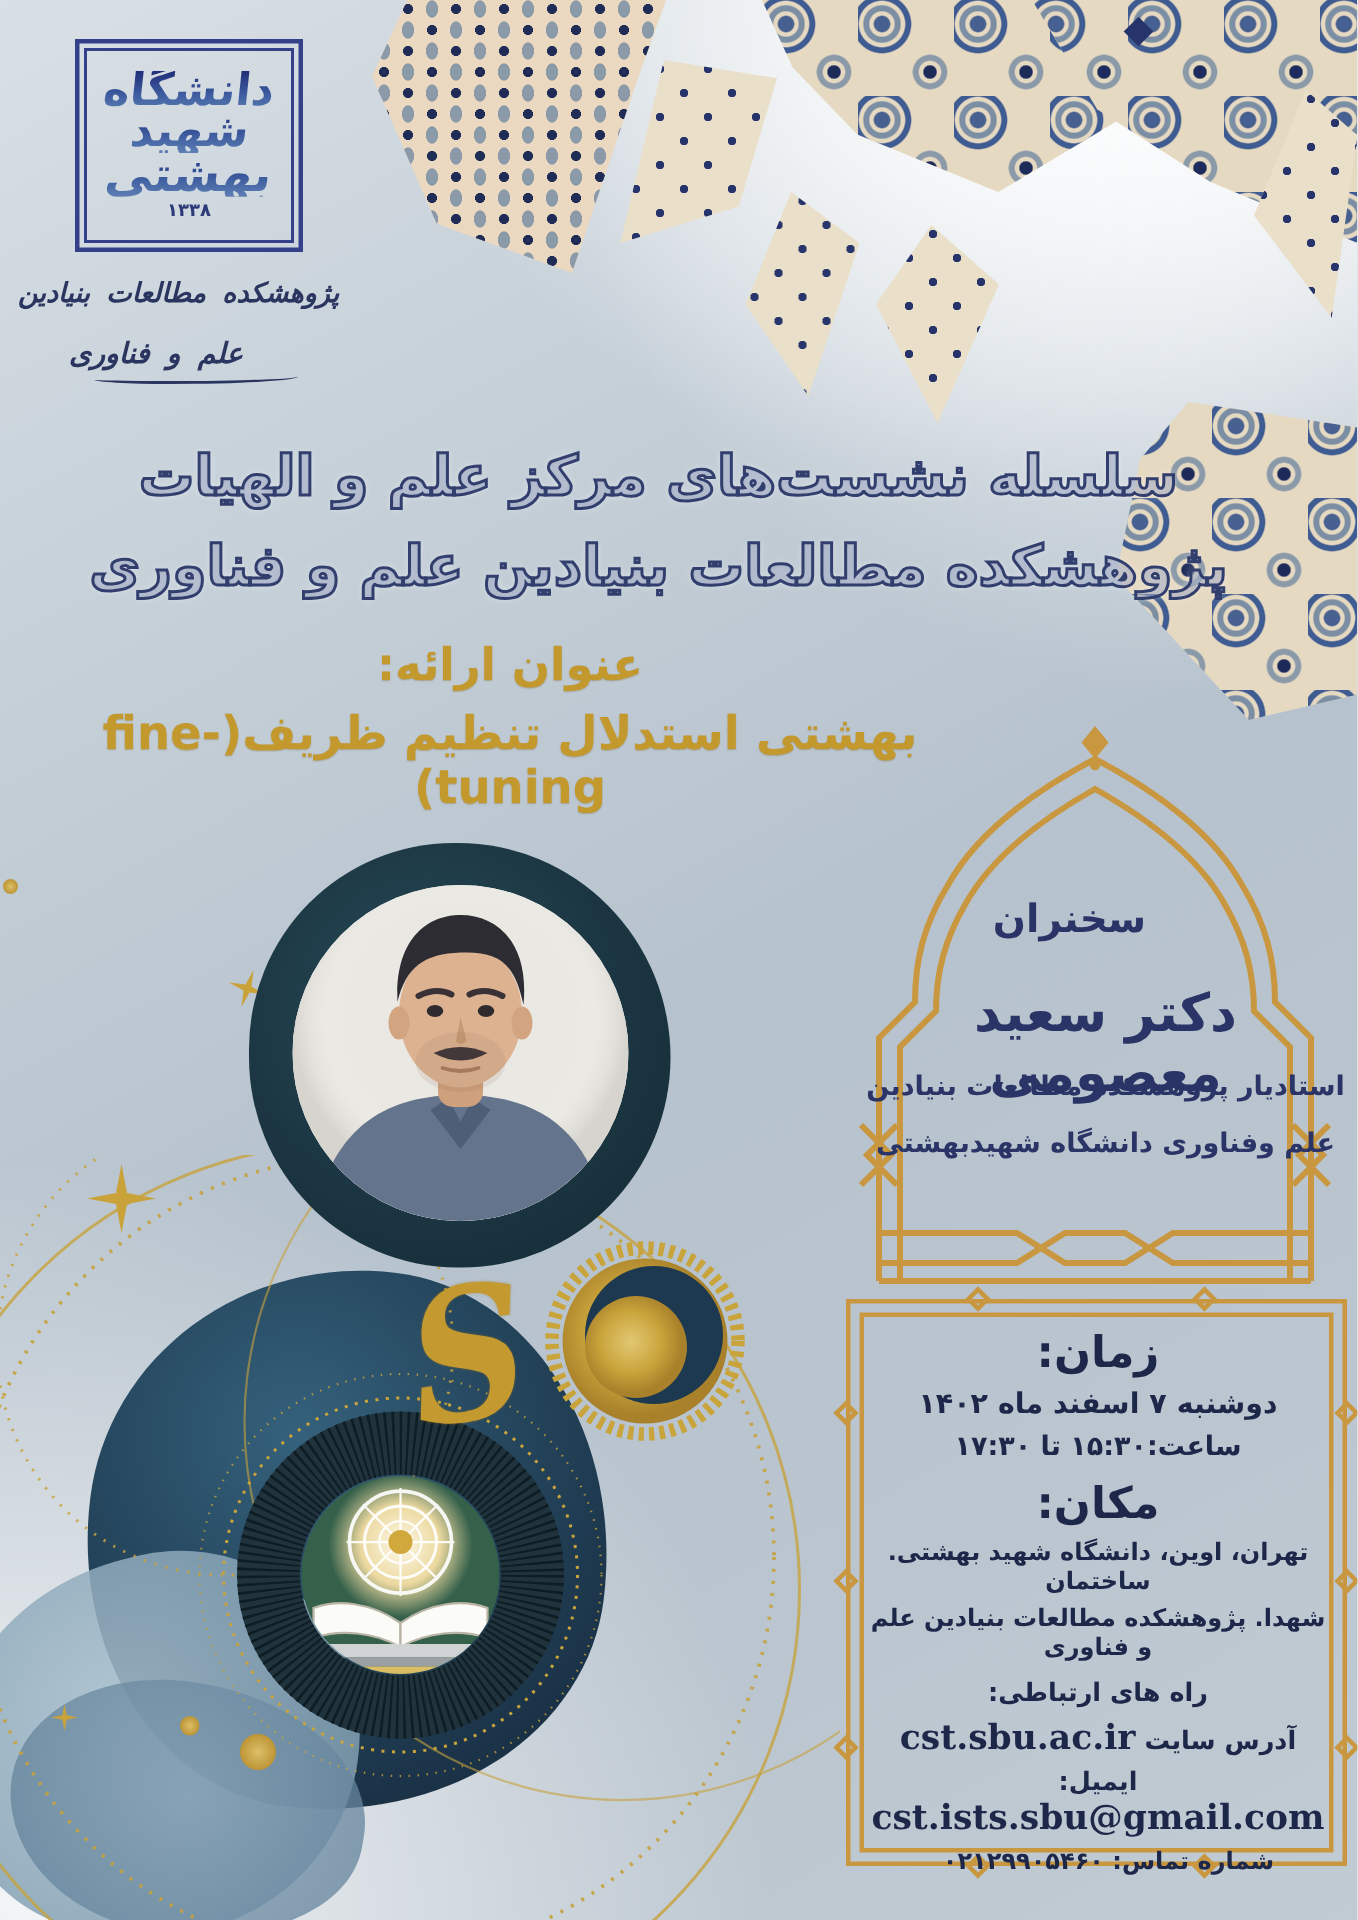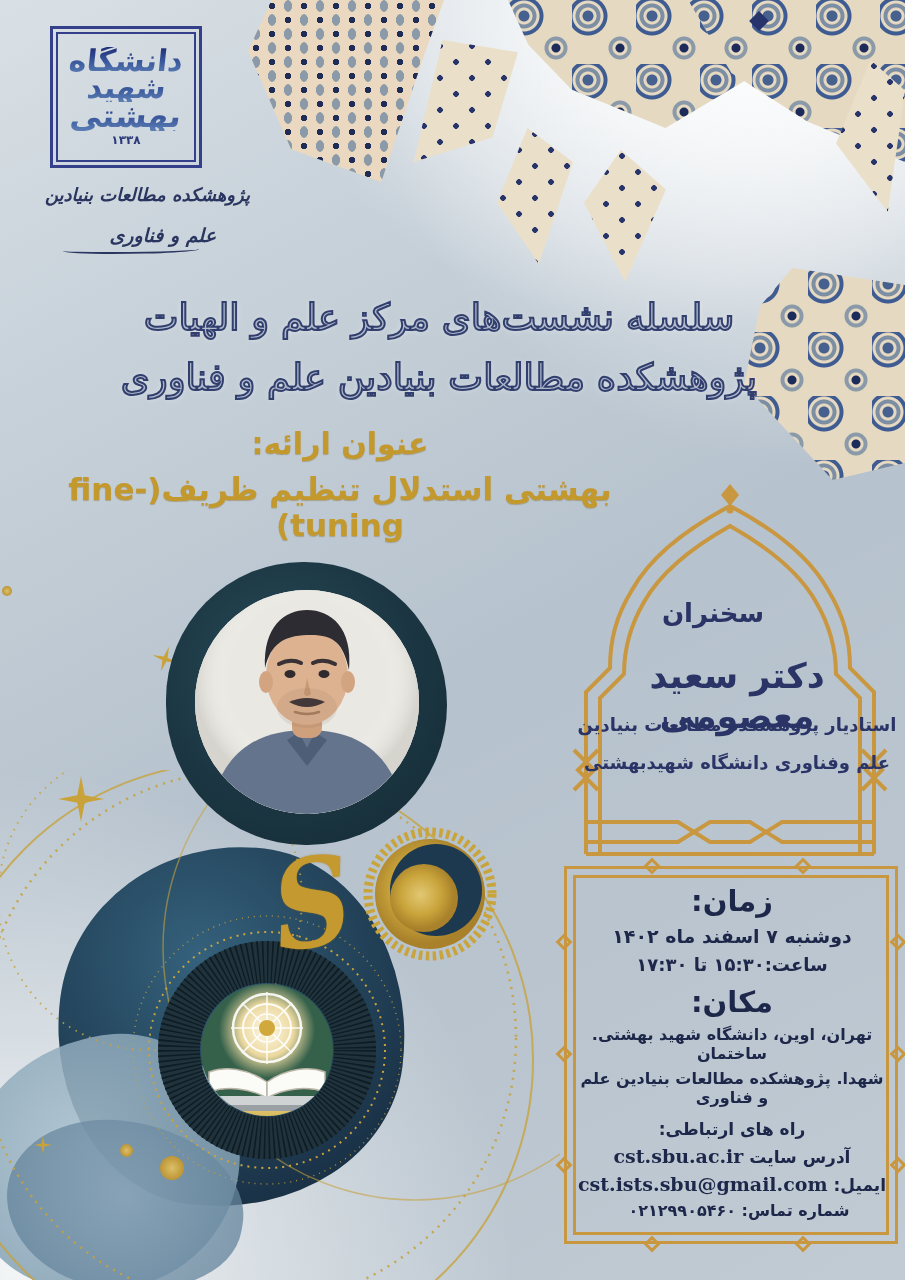--- a/index.html
+++ b/index.html
@@ -37,27 +37,27 @@
   .logo-square{position:absolute;left:50px;top:26px;width:152px;height:142px;
     border:3px solid #34418a;padding:3px;}
   .logo-square .inner{width:100%;height:100%;border:2px solid #34418a;
     display:flex;flex-direction:column;align-items:center;justify-content:center;}
   .logo-callig{direction:rtl;text-align:center;font-weight:bold;line-height:.92;
     transform:skewX(-6deg);letter-spacing:1px;
     background:linear-gradient(180deg,#1f2d78 0%,#3c5a9e 55%,#5d7fb4 100%);
     -webkit-background-clip:text;background-clip:text;color:transparent;}
   .logo-l1{font-size:30px}.logo-l2{font-size:30px}.logo-l3{font-size:32px}
   .logo-year{font-size:12px;color:#2c3a7a;font-weight:bold;letter-spacing:3px;margin-top:2px;}
-  .inst{position:absolute;direction:rtl;text-align:right;color:#2a3560;font-weight:bold;font-style:italic;}
+  .inst{position:absolute;direction:rtl;text-align:left;color:#2a3560;font-weight:bold;font-style:italic;font-family:Liberation Mono, monospace;}
   .inst1{left:12px;top:184px;width:238px;font-size:18px;}
   .inst2{left:46px;top:224px;width:170px;font-size:19px;}
   .inst2 .swash{display:block;height:8px;border-bottom:2px solid #2a3560;border-radius:0 0 70% 40%;width:80%;margin:0 auto;}
   
   .main-title{position:absolute;left:8px;top:288px;width:862px;direction:rtl;text-align:center;
-    font-weight:normal;font-size:37px;line-height:60px;color:rgba(116,130,168,.38);
+    font-weight:bold;font-size:37px;line-height:60px;color:rgba(116,130,168,.38);
     -webkit-text-stroke:2px #323f6e;text-shadow:0 0 6px rgba(255,255,255,.5);}
   .gold-block{position:absolute;left:15px;top:426px;width:650px;direction:rtl;text-align:center;
     color:#c3992e;font-weight:bold;text-shadow:0 1px 1px rgba(120,90,10,.35);}
   .gold-label{font-size:30px;}
   .gold-title{font-size:31px;margin-top:10px;}
   
   .photo-ring{position:absolute;left:166px;top:562px;width:281px;height:283px;
     border-radius:49% 51% 50% 50%;
     background:radial-gradient(circle at 42% 38%,#284a58 0%,#1b3642 55%,#132934 100%);}
   .photo-circle{position:absolute;left:195px;top:590px;width:224px;height:224px;border-radius:50%;
@@ -90,21 +90,21 @@
     border:3px solid #c9973f;}
   .info-frame::before{content:"";position:absolute;left:6px;top:6px;right:6px;bottom:6px;
     border:3px solid #c9973f;}
   .clink{position:absolute;width:12px;height:12px;border:3px solid #c9973f;transform:rotate(45deg);background:transparent;}
   .info-text{position:absolute;left:576px;top:872px;width:312px;direction:rtl;text-align:center;color:#1d2749;}
   .lbl{font-weight:bold;font-size:29px;margin-top:12px;}
   .val{font-weight:bold;font-size:19px;margin-top:7px;}
   .val-sm{font-weight:bold;font-size:16px;margin-top:6px;}
   .latin{font-family:"DejaVu Serif",serif;direction:ltr;unicode-bidi:embed;}
   .row{margin-top:6px;font-weight:bold;font-size:17px;}
-  .row .latin{font-size:19px;}
+  .row .latin{font-size:23px;}
 </style>
 </head>
 <body>
 
 <div class="poster">
 
   <div class="white-glow"></div>
   <div class="shard patA" style="left:248px;top:0;width:196px;height:182px;clip-path:polygon(12% 0,100% 0,90% 30%,68% 100%,22% 82%,0 28%);"></div>
   <div class="shard patB" style="left:402px;top:40px;width:116px;height:122px;clip-path:polygon(35% 0,100% 10%,78% 80%,10% 100%);"></div>
   <div class="shard patC" style="left:508px;top:0;width:254px;height:128px;clip-path:polygon(0 0,100% 0,100% 55%,62% 100%,25% 70%,8% 35%);"></div>

